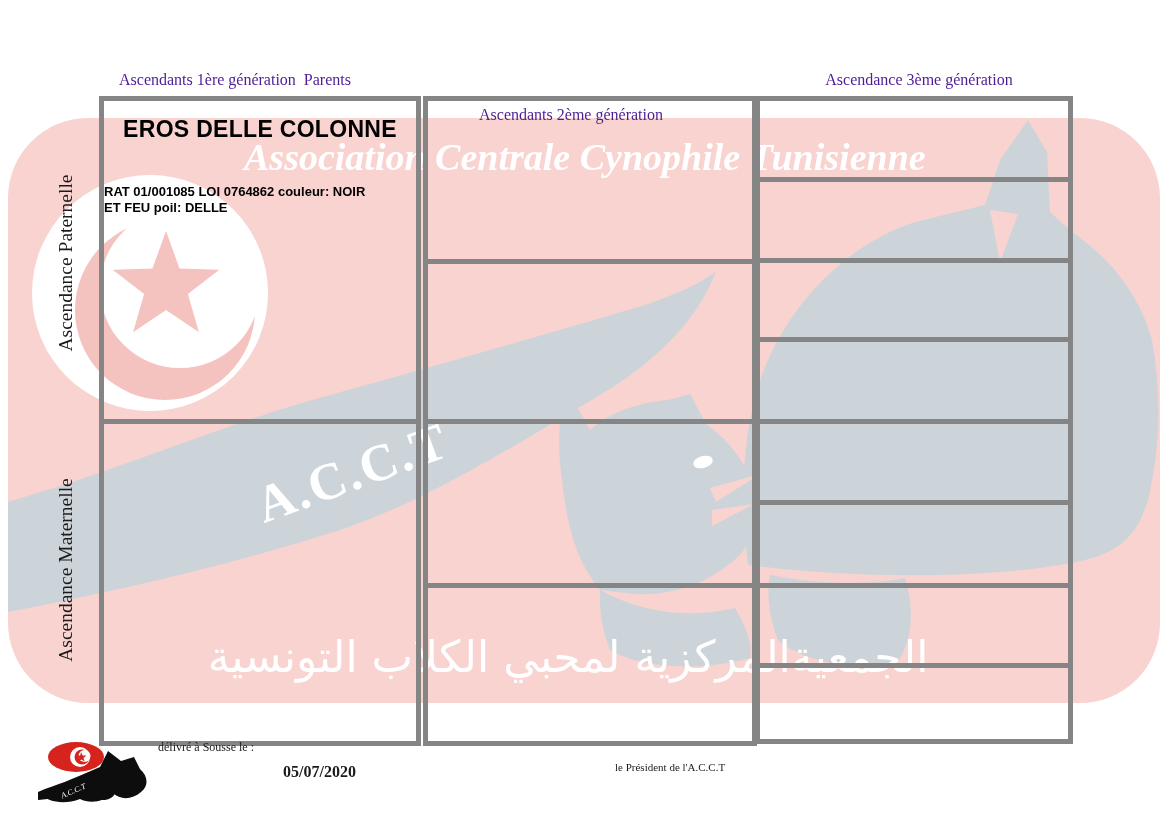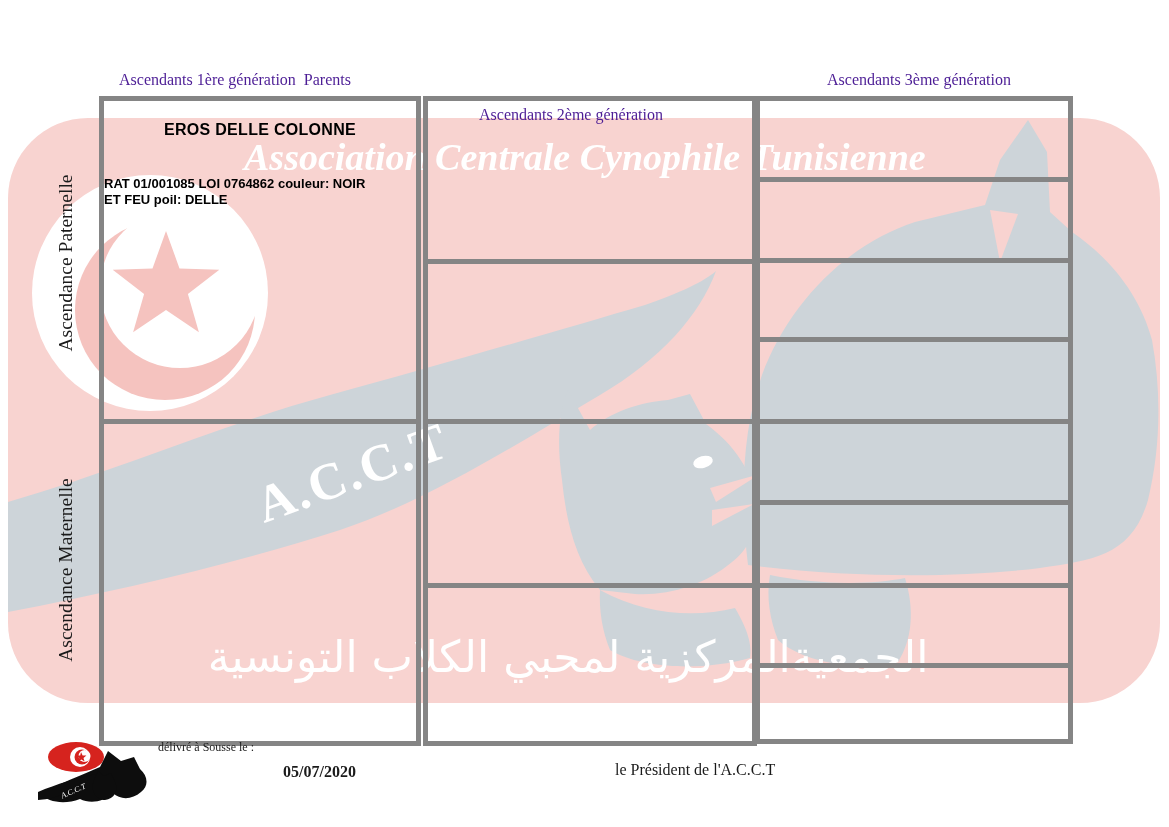--- a/index.html
+++ b/index.html
@@ -8,28 +8,28 @@
   .bg-art{position:absolute;left:0;top:0;z-index:0;}
   .gen-header{position:absolute;top:71px;height:22px;width:300px;text-align:center;
 该    font-size:17.5px;color:#4c1d95;z-index:3;white-space:pre;}
   .gen-header{font-family:"Liberation Serif",serif;}
   .vlabel{position:absolute;white-space:nowrap;font-size:19.5px;color:#1a1a1a;z-index:3;
         transform:translate(-50%,-50%) rotate(-90deg);}
   .colbox{position:absolute;border:5px solid #858585;box-sizing:border-box;z-index:2;background:transparent;}
   .hline{position:absolute;height:5px;background:#858585;z-index:2;}
   .cell{position:absolute;z-index:1;}
   .subject-name{position:absolute;left:99px;top:120px;width:322px;text-align:center;z-index:3;
-        font-family:"Liberation Sans",sans-serif;font-weight:bold;font-size:16px;line-height:19px;
+        font-family:"Liberation Sans",sans-serif;font-weight:bold;font-size:23px;line-height:19px;
         color:#000;letter-spacing:.3px;}
-  .subject-reg{position:absolute;left:104px;top:176px;width:377px;text-align:left;z-index:3;
+  .subject-reg{position:absolute;left:104px;top:184px;width:377px;text-align:left;z-index:3;
         font-family:"Liberation Sans",sans-serif;font-weight:bold;font-size:13px;line-height:15.5px;color:#000;}
   .footer-text{position:absolute;z-index:3;color:#1a1a1a;}
   #issued-label{left:158px;top:740px;font-size:12px;}
   #issued-date{left:283px;top:763px;font-family:Liberation Serif, serif;font-weight:bold;font-size:16px;}
-  #president-label{left:615px;top:761px;font-size:16px;}
+  #president-label{left:615px;top:761px;font-size:11px;}
   .logo{position:absolute;left:34px;top:742px;z-index:3;}
 </style>
 </head>
 <body>
 
 <div class="page">
 
   <svg class="bg-art" width="1169" height="827" viewBox="0 0 1169 827">
     <defs>
       <clipPath id="pinkclip">
@@ -72,21 +72,21 @@
       </g>
 
       <text x="244" y="170" font-family="Liberation Serif, serif" font-size="38" font-style="italic" font-weight="bold" fill="#ffffff">Association Centrale Cynophile Tunisienne</text>
       <text x="352" y="490" text-anchor="middle" font-family="Liberation Serif, serif" font-size="52" font-weight="bold" fill="#ffffff" letter-spacing="2" transform="rotate(-20 352 472)">A.C.C.T</text>
       <text x="568" y="672" text-anchor="middle" font-family="DejaVu Sans, sans-serif" font-size="44" fill="#ffffff">الجمعيةالمركزية لمحبي الكلاب التونسية</text>
     </g>
   </svg>
 
   <div class="gen-header" style="left:85px;">Ascendants 1ère génération  Parents</div>
   <div class="gen-header" style="left:421px;margin-top:35px;">Ascendants 2ème génération</div>
-  <div class="gen-header" style="left:769px;">Ascendants 3ème génération</div>
+  <div class="gen-header" style="left:769px;">Ascendance 3ème génération</div>
 
   <div class="vlabel" style="left:66px;top:263px;">Ascendance Paternelle</div>
   <div class="vlabel" style="left:66px;top:570px;">Ascendance Maternelle</div>
 
   <div class="colbox" style="left:99px;top:96px;width:322px;height:650px;"></div>
   <div class="colbox" style="left:423px;top:96px;width:334px;height:650px;"></div>
   <div class="colbox" style="left:755px;top:96px;width:318px;height:648px;"></div>
 
   <div class="hline" style="left:99px;top:419px;width:322px;"></div>
   <div class="hline" style="left:423px;top:259px;width:334px;"></div>

